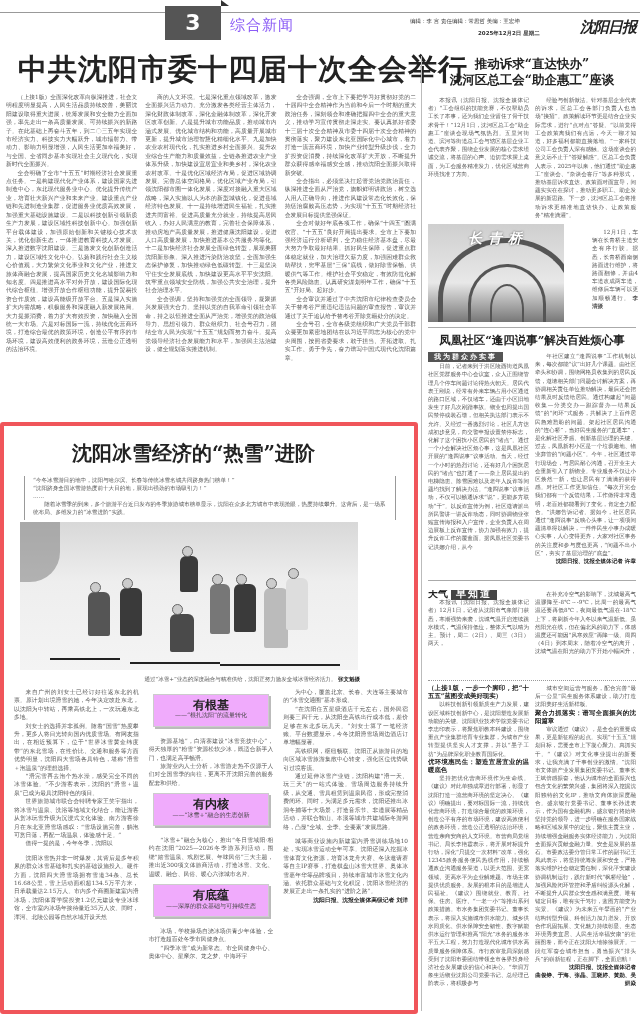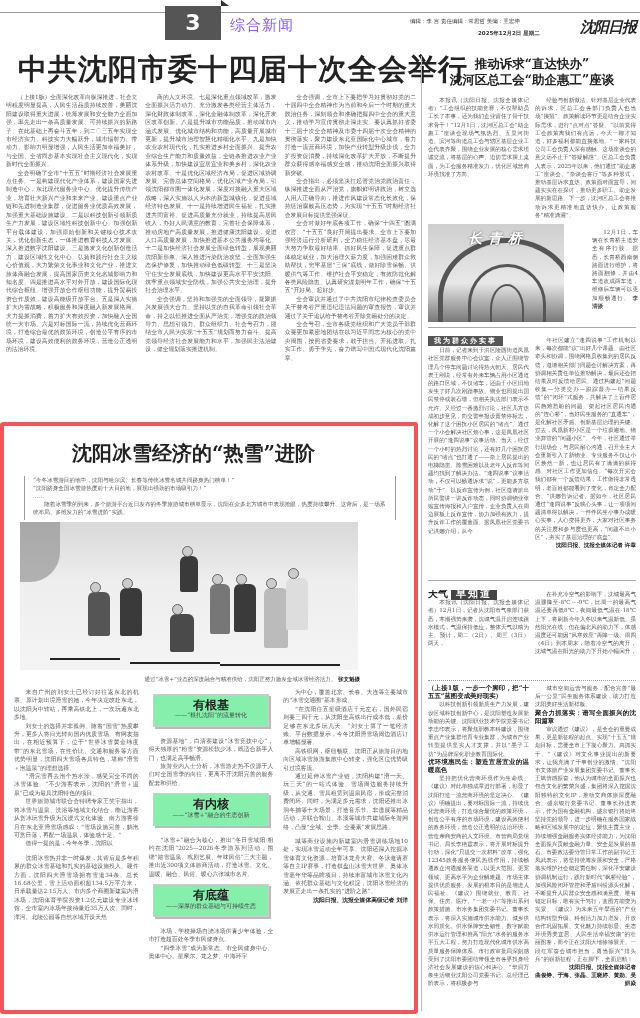--- a/index.html
+++ b/index.html
@@ -24,21 +24,21 @@
   .photo { position: absolute; left: 16px; top: 96px; width: 338px; height: 148px; background: linear-gradient(180deg,#d8d8d8 0%,#eee 40%,#f4f4f4 100%); overflow: hidden; }
   .photo .tree { position: absolute; left: 0; top: 0; width: 40px; height: 60px; background: #888; border-radius: 0 0 30px 0; opacity: .6; }
   .skier { position: absolute; background: #3a3a3a; border-radius: 6px 6px 2px 2px; }
   .skier .head { position: absolute; top: -10px; left: 2px; width: 11px; height: 11px; border-radius: 50%; background: #ccc; border: 1px solid #666; }
   .ski { position: absolute; height: 2px; background: #222; }
   .caption { position: absolute; left: 16px; top: 250px; width: 340px; text-align: right; font-size: 5.5px; color: #555; }
   .caption b { color: #222; }
   .bcols { position: absolute; left: 10px; top: 262px; width: 394px; display: flex; gap: 10px; }
   .bcol { flex: 1; font-size: 5.8px; line-height: 8.4px; color: #555; text-align: justify; }
   .bcol p { text-indent: 2em; }
-  .subhead { margin: 6px 4px 10px; background: #86efac; border: 1px solid #ccc; box-shadow: 2px 2px 0 #bbb; text-align: center; padding: 6px 0; }
+  .subhead { margin: 6px 4px 10px; background: #f0abfc; border: 1px solid #ccc; box-shadow: 2px 2px 0 #bbb; text-align: center; padding: 6px 0; }
   .subhead .t { font-size: 12px; font-weight: bold; color: #222; display: block; }
   .subhead .s { font-size: 6px; color: #444; display: block; margin-top: 2px; }
   .rt { position: absolute; left: 428px; width: 208px; }
   .rt-title { text-align: center; font-size: 12.5px; font-weight: bold; color: #222; line-height: 16px; }
   .rt-body { display: flex; gap: 6px; font-size: 5.6px; line-height: 8.2px; color: #555; text-align: justify; margin-top: 8px; }
   .rt-body > div { flex: 1; overflow: hidden; }
   .rt-body p { text-indent: 2em; }
   .bridge { position: absolute; left: 428px; top: 224px; width: 136px; height: 98px; background: linear-gradient(180deg,#cfcfcf,#e8e8e8 60%,#777 100%); overflow: hidden; }
   .arch { position: absolute; border: 5px solid #555; border-bottom: none; border-radius: 50% 50% 0 0; }
   .bridge-sign { position: absolute; left: 40px; top: 6px; font-size: 14px; font-weight: bold; color: #fff; text-shadow: 0 0 2px #444; letter-spacing: 6px; font-style: italic; }
@@ -183,20 +183,21 @@
   <div class="arch" style="left:40px;top:40px;width:78px;height:80px;border-width:3px;"></div>
   <div class="arch" style="left:62px;top:60px;width:34px;height:50px;border-width:2px;"></div>
   <div class="bridge-sign">长青桥</div>
 </div>
 <div class="bridge-cap">
   <span>12月1日，车辆在长青桥主道安全有序行驶。据悉，长青桥西南侧路面进行维护，将路面翻修，并由4车道改成两车道，维修后车辆可以更加顺畅通行。</span> <b>李清摄</b>
 </div>
 <div class="hr" style="top:327px;"></div>
 
 <div class="rt" style="top:332px;">
+  <div class="rt-title" style="font-size:11.5px;">凤凰社区“逢四说事”解决百姓烦心事</div>
   <div class="rt-body" style="height:216px;margin-top:4px;">
     <div>
       <div class="tag">我为群众办实事</div>
       <p>日前，记者来到于洪区陵西街道凤凰社区党群服务中心会议室，众人正围绕管理几个停车问题讨论得热火朝天。居民代表王刚说，经常有外来车辆占用小区通道的路口区域，不仅堵车，还由于小区旧地发生了好几次剐蹭事故。物业也同提出国民禁停或装石墩，但相关执法部门表示不允许。又经过一番激烈讨论，社区几方达成初步意见，向交警申报设置禁停标志，化解了这个困扰小区居民的“堵点”。通过一个小会解决社区烦心事，这是凤凰社区开展的“逢四说事”议事活动。当天，经过一个小时的热烈讨论，还有好几个困扰居民的“堵点”也打通了——杂上居民提出的电梯隐患、除雪困难以及老年人反诈等问题均找到了解决办法。“逢四说事”议事活动，不仅可以畅通诉求“说”，更能多方联动“干”。以反诈宣传为例，社区邀请派出所民警讲一讲反诈动态，同时协调物业张贴宣传海报和入户宣传，企业负责人在周边展板上反诈宣传，协力加强有效力，提升反诈工作的覆盖面。据凤凰社区党委书记洪娜介绍，从今</p>
     </div>
     <div>
       <p>年社区建立“逢四说事”工作机制以来，每次都能“议”出好几个课题。由社区牵头和协调，围绕网格员收集到的居民反馈，邀请相关部门同题会讨解决方案，再协调相关责任单位推动解决，最后还会把结果及时反馈给居民。通过构建起“问题收集—分类交办—跟踪督办—结果反馈”的“闭环”式服务，共解决了上百件居民急难愁盼的问题。架起社区居民沟通的“连心桥”，当好民生服务的“直通车”，是化解社区矛盾、创新基层治理的关键。过去，凤凰新村小区是一个垃圾遍地、物业弃管的“问题小区”。今年，社区通过举行现场会，与居民耐心沟通，召开业主大会重新引入了新物业。专业服务不仅让小区焕然一新，也让居民有了满满的获得感。对社区工作更加信任。“每次开完会我们都有一个反馈结果，工作做得非常透明，老百姓都能看到了变化，肯定全力配合。”洪娜告诉记者。据如今，社区居民通过“逢四说事”反映心头事，让一项项问题清单得以解决，一件件民生小事办成暖心实事，人心变得更齐，大家对社区事务的关注度和参与度也更高，“问题不出小区”，夯实了基层治理的“底盘”。</p>
       <p class="byline">沈阳日报、沈报全媒体记者 许章</p>
     </div>
   </div>

